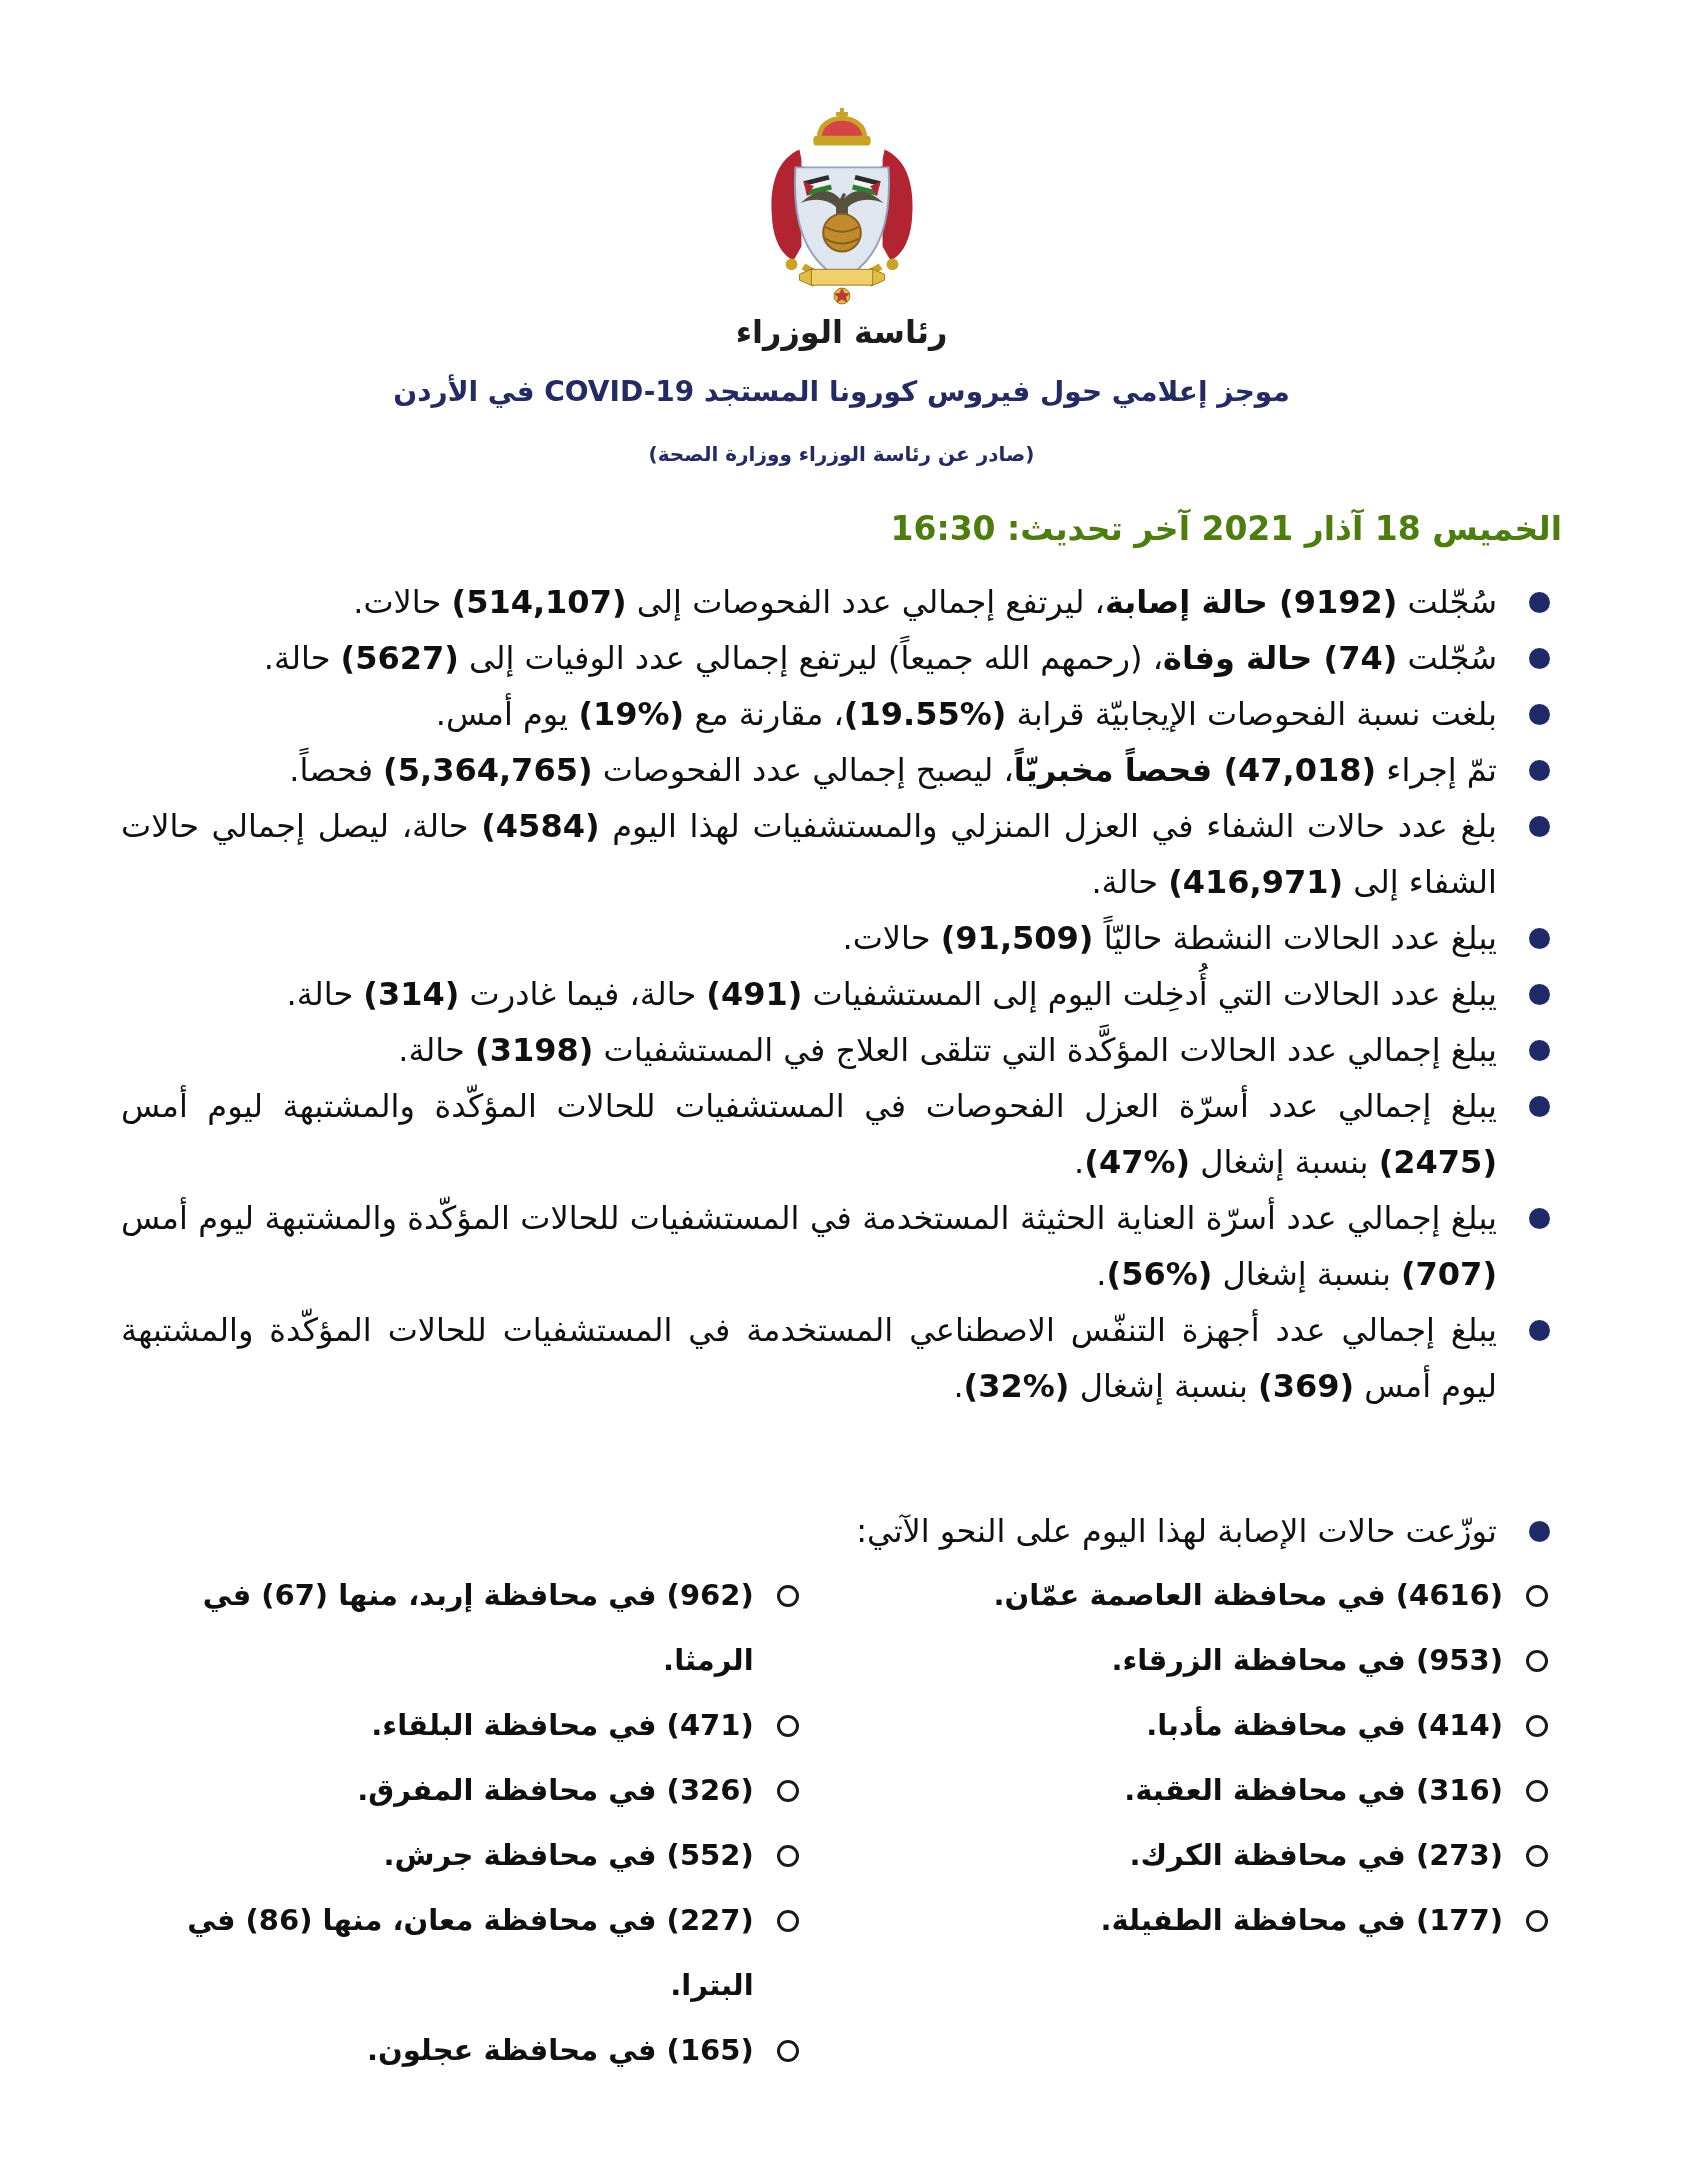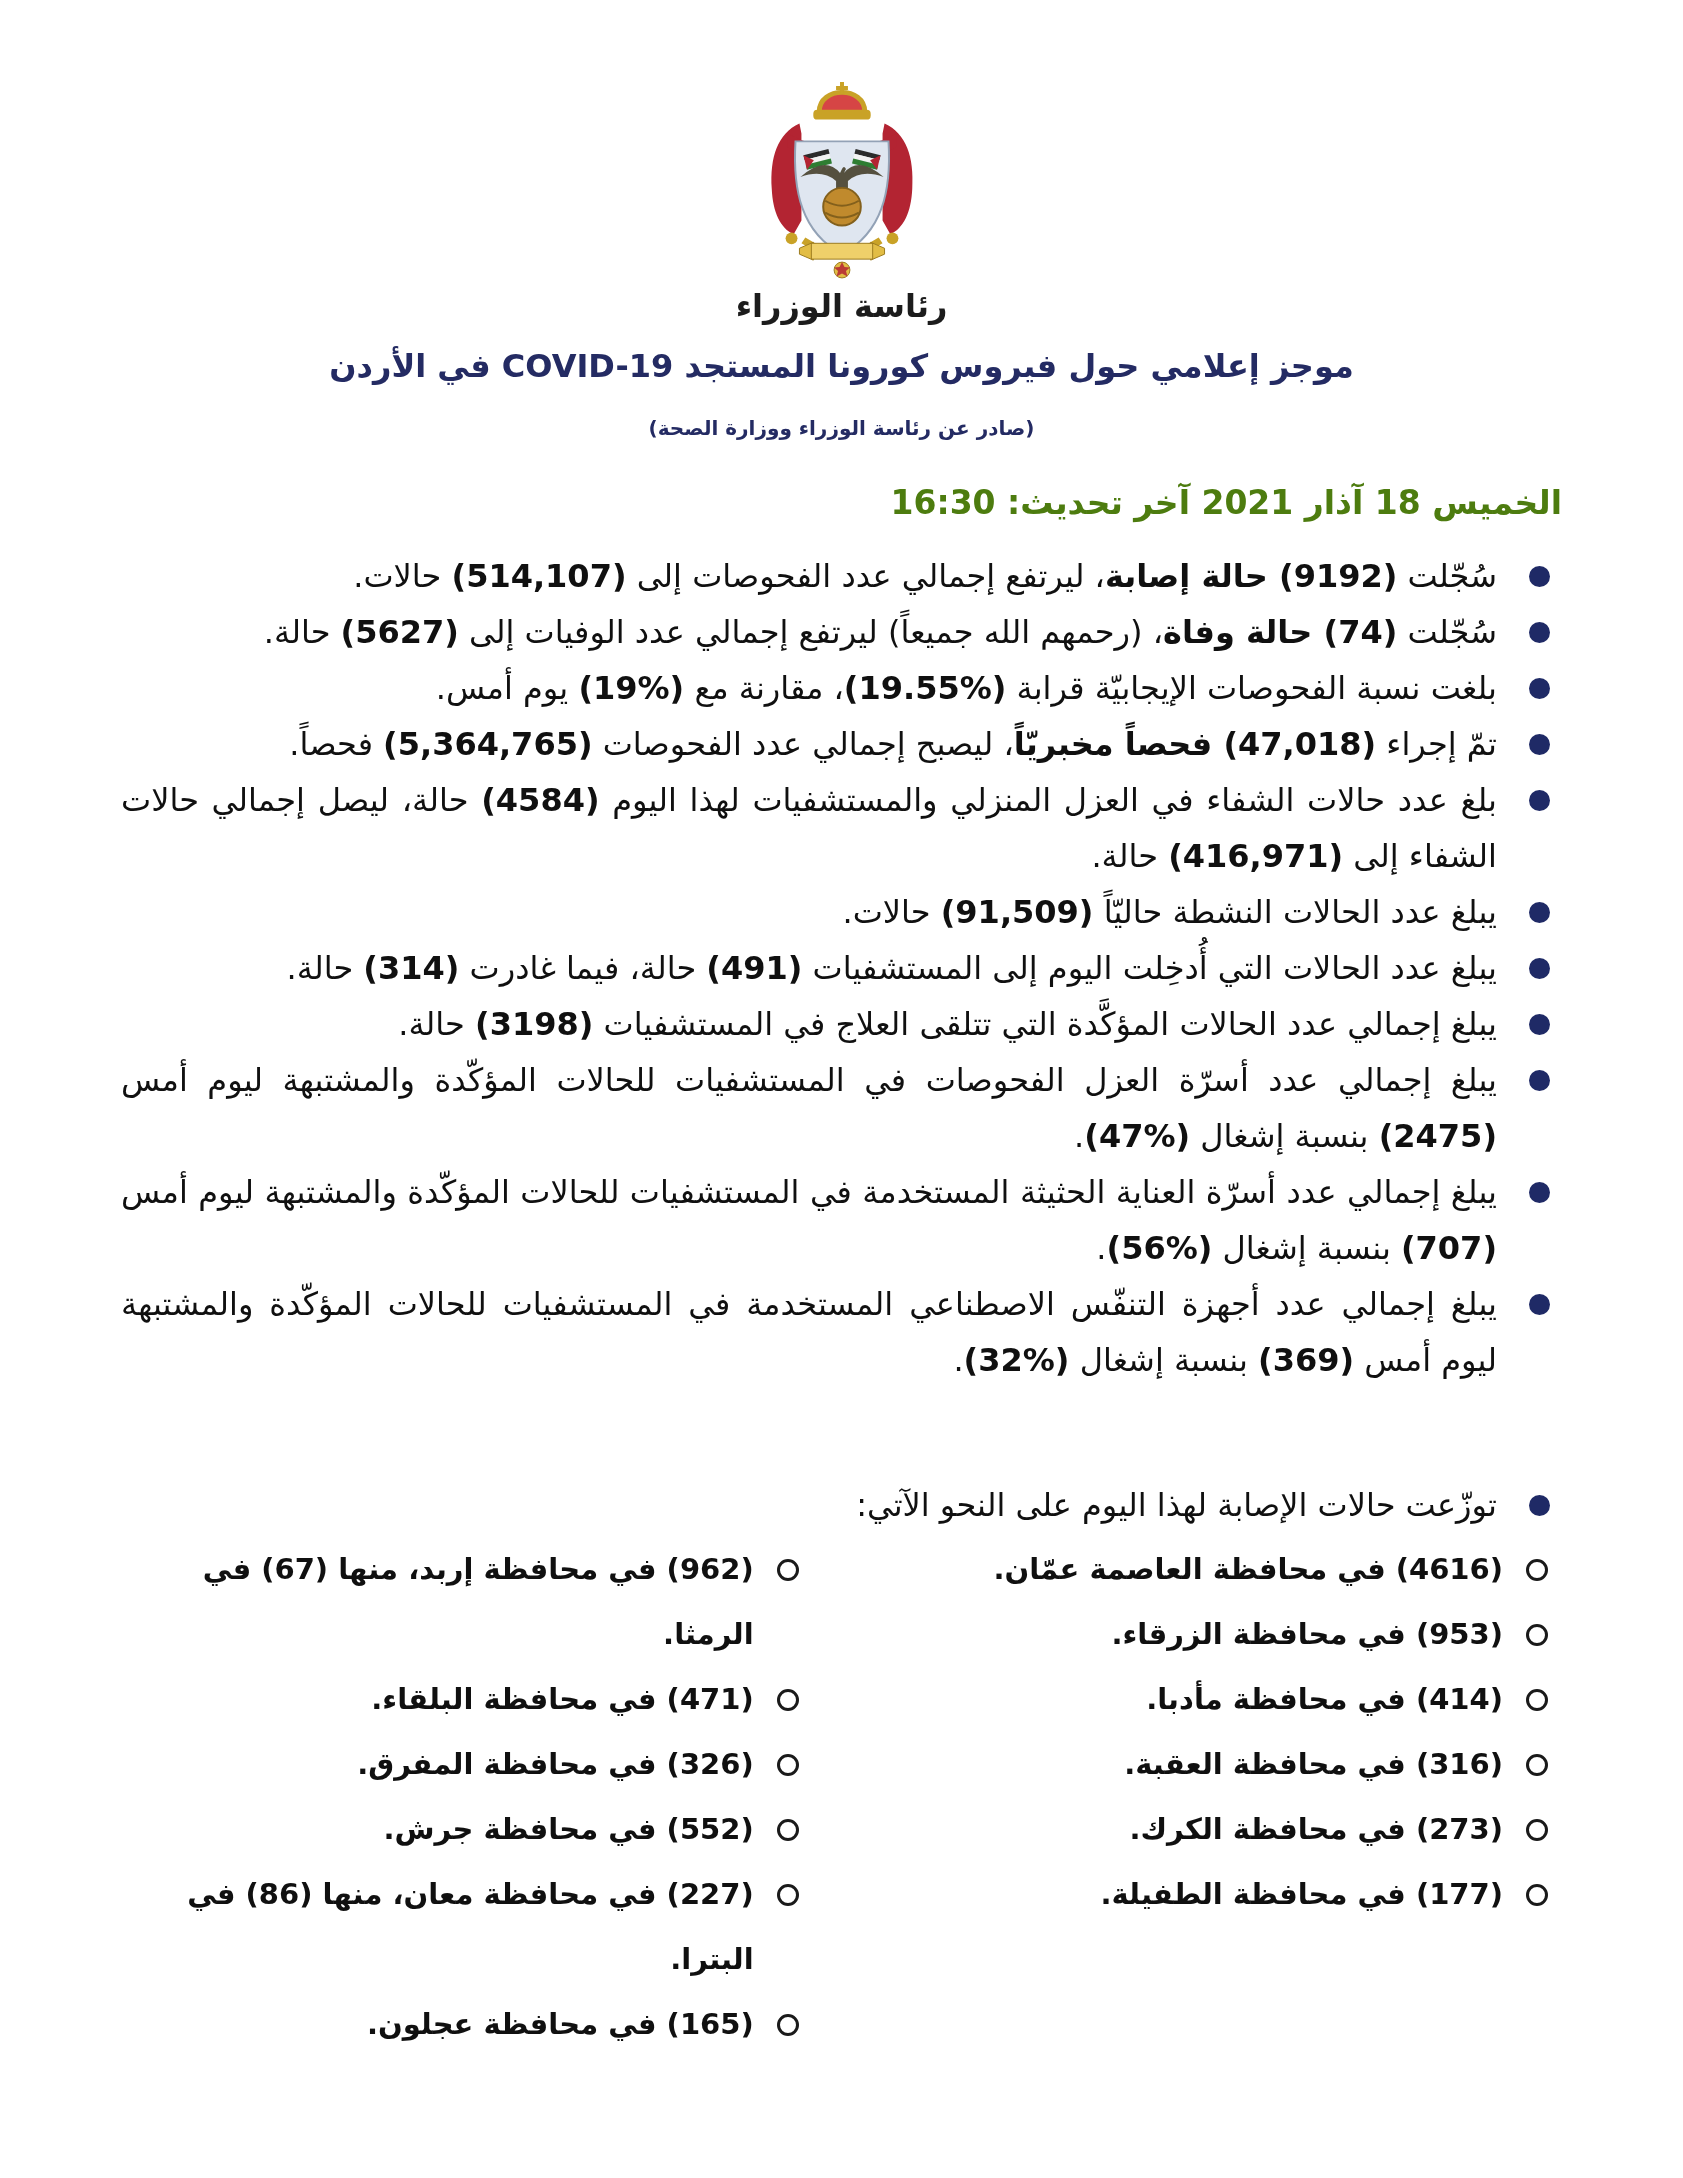--- a/index.html
+++ b/index.html
@@ -3,23 +3,23 @@
 <meta charset="utf-8">
 <style>
   html,body{margin:0;padding:0;}
   body{
     width:1683px;height:2178px;background:#ffffff;color:#101010;
     font-family:"DejaVu Sans",sans-serif;direction:rtl;overflow:hidden;
   }
   .page{box-sizing:border-box;width:1683px;height:2178px;padding:0 121px;}
   
   .doc-header{text-align:center;}
-  .logo-wrap{padding-top:72px;line-height:0;}
+  .logo-wrap{padding-top:98px;line-height:0;}
   .logo-caption{font-size:32px;font-weight:bold;color:#1c1c1c;line-height:40px;margin-top:4px;}
-  .doc-title{margin:16px 0 0;font-size:32px;line-height:48px;font-weight:bold;color:#242b63;}
+  .doc-title{margin:16px 0 0;font-size:28px;line-height:48px;font-weight:bold;color:#242b63;}
   .doc-subtitle{margin-top:20px;font-size:20px;line-height:36px;font-weight:bold;color:#242b63;}
   .date-line{margin-top:36px;font-size:33px;line-height:42px;font-weight:bold;text-align:right;color:#4d7c0f;}
   
   .section-heading{margin:30px 0 0;font-size:34px;line-height:44px;font-weight:bold;text-align:right;}
   .section-heading span{text-decoration:underline;text-decoration-thickness:3px;text-underline-offset:7px;}
   
   ul.main-list{list-style:none;margin:24px 0 0;padding:0;font-size:32px;line-height:56px;text-align:justify;}
   ul.main-list li{position:relative;padding-right:65px;}
   ul.main-list li::before{
     content:"";position:absolute;right:12px;top:18px;width:21px;height:21px;

